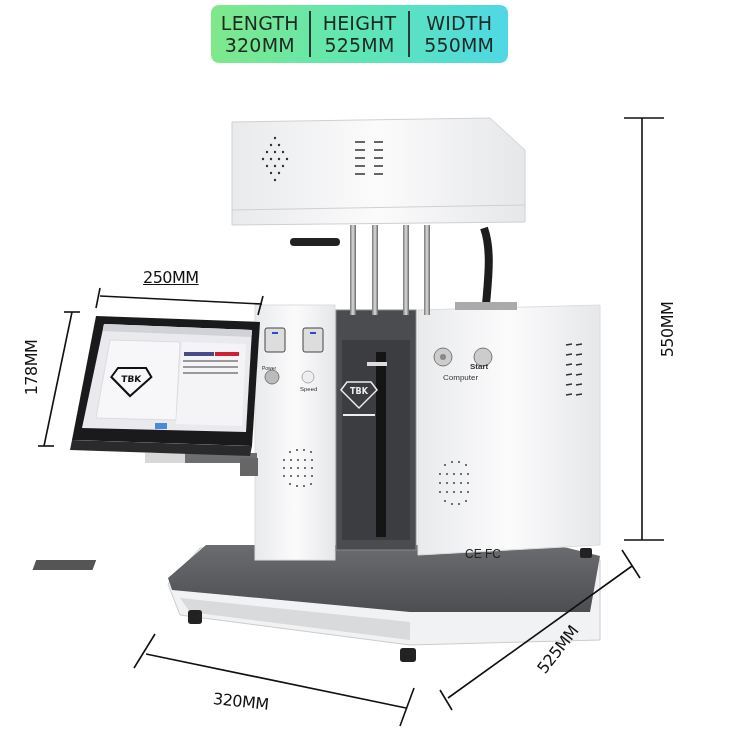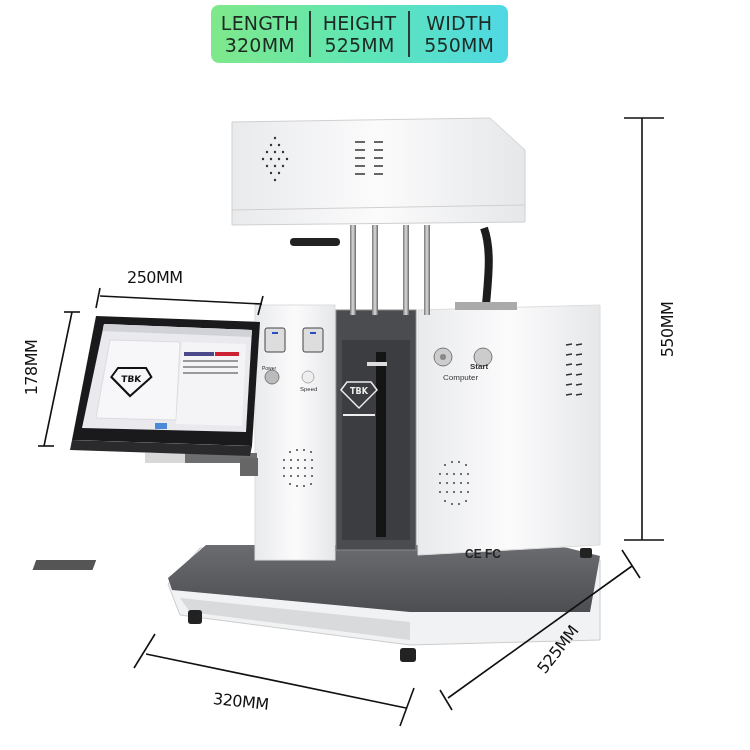--- a/index.html
+++ b/index.html
@@ -249,19 +249,19 @@
     <line x1="146" y1="654" x2="406" y2="708"></line>
     <line x1="155" y1="634" x2="134" y2="668"></line>
     <line x1="414" y1="688" x2="400" y2="726"></line>
   </g>
 </svg>
 
 <div class="abs" style="left:262px;top:365px;font-size:5px;color:#333;">Power</div>
 <div class="abs" style="left:300px;top:386px;font-size:6px;color:#333;">Speed</div>
 <div class="abs" style="left:443px;top:373px;font-size:8px;color:#333;">Computer</div>
 <div class="abs" style="left:470px;top:362px;font-size:8px;font-weight:bold;color:#333;">Start</div>
-<div class="abs" style="left:465px;top:547px;font-size:12px;font-weight:bold;color:#222;">CE FC</div>
-
-<div class="dim-label" style="left:127px;top:268px;">250MM</div>
+<div class="abs" style="left:465px;top:547px;font-size:12px;font-weight:normal;color:#222;">CE FC</div>
+
+<div class="dim-label" style="left:143px;top:268px;text-decoration:underline;">250MM</div>
 <div class="dim-label" style="left:4px;top:358px;transform:rotate(-90deg);transform-origin:center;">178MM</div>
 <div class="dim-label" style="left:640px;top:320px;transform:rotate(-90deg);transform-origin:center;">550MM</div>
 <div class="dim-label" style="left:530px;top:640px;transform:rotate(-52deg);transform-origin:center;">525MM</div>
 <div class="dim-label" style="left:213px;top:692px;transform:rotate(6deg);transform-origin:center;">320MM</div>
 
 </body></html>

